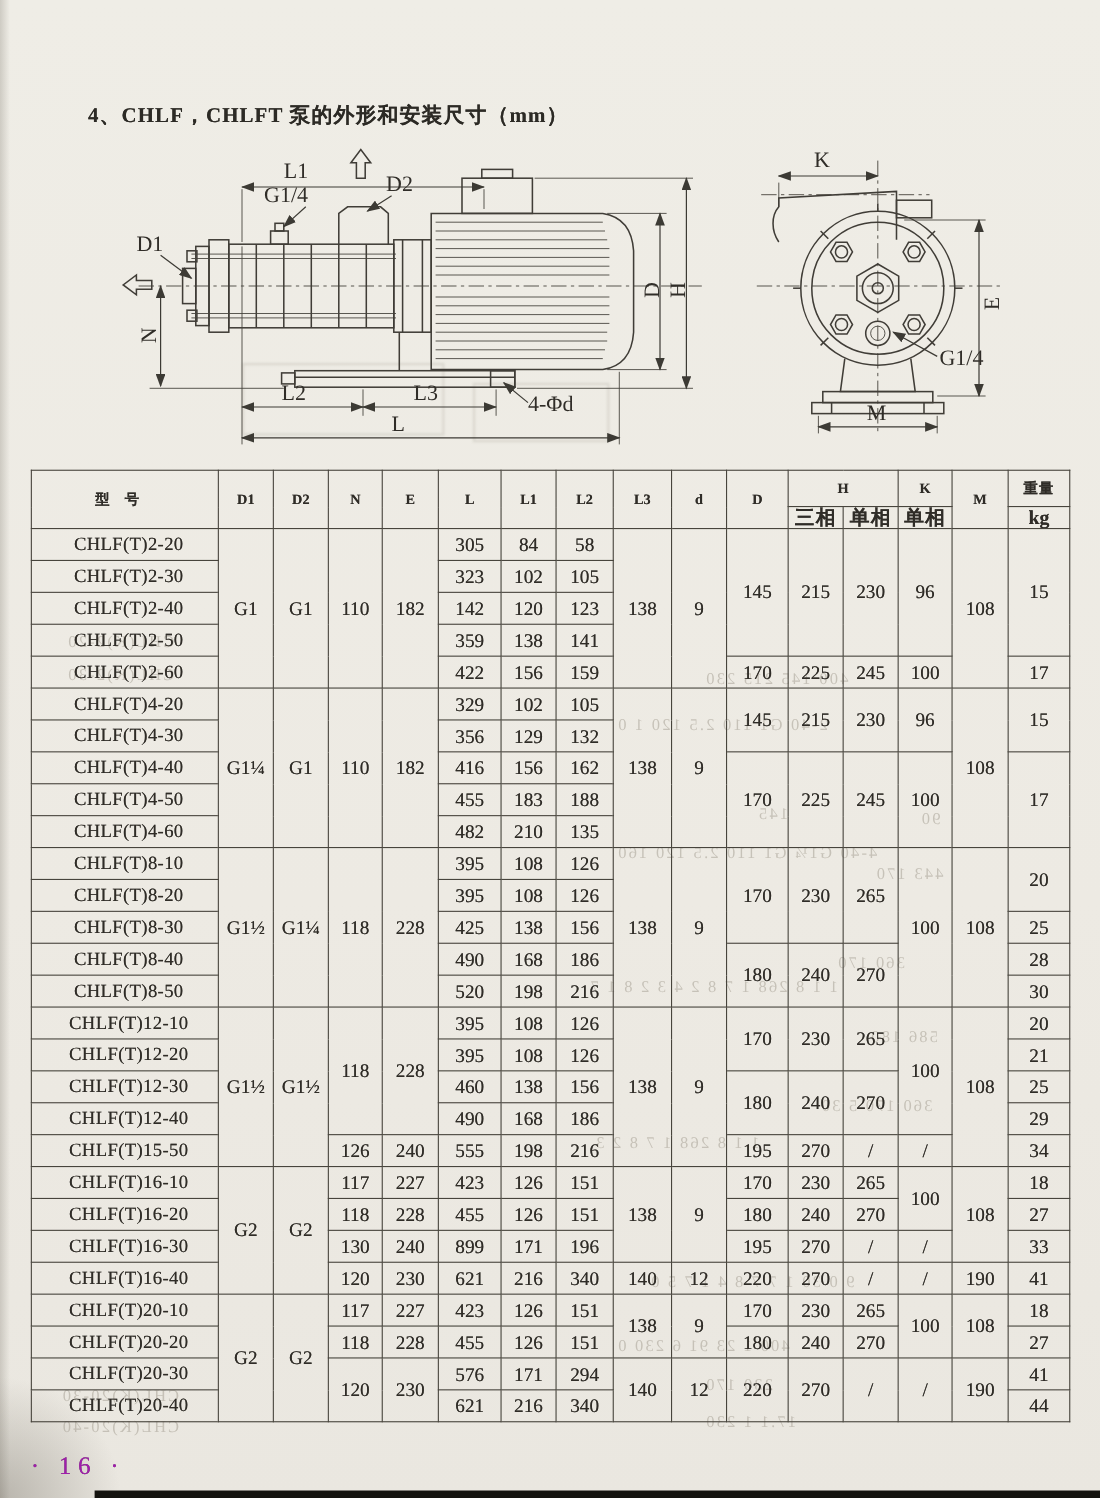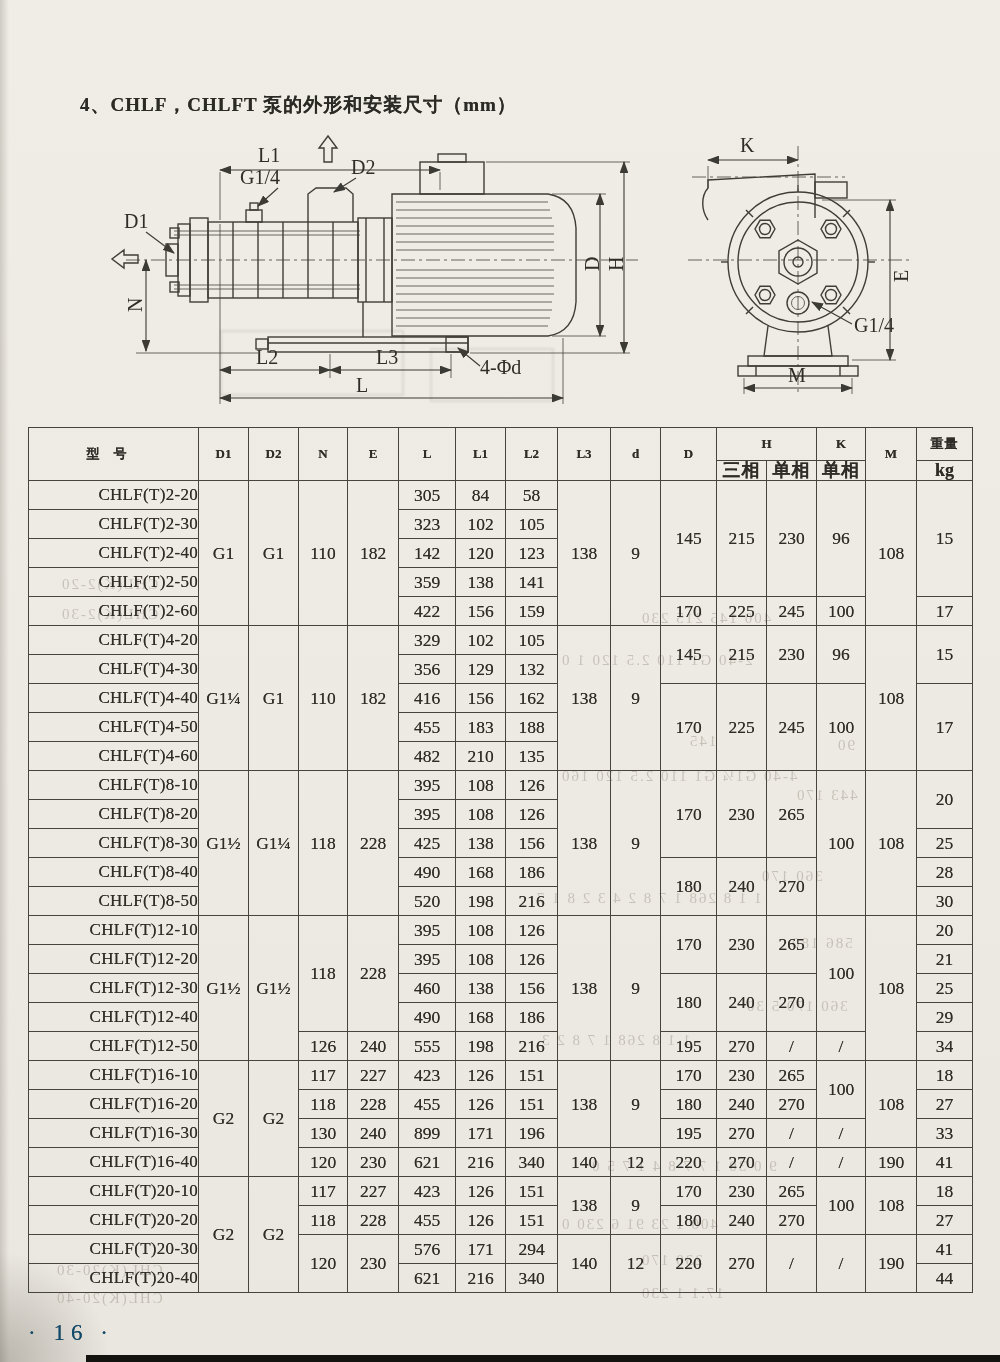--- a/index.html
+++ b/index.html
@@ -34,30 +34,30 @@
   th,td{
     border:1.6px solid #47443c;color:#2f2c27;text-align:center;
     padding:0;line-height:1.05;overflow:hidden;white-space:nowrap;
     text-shadow:0 0 .5px rgba(47,44,39,.75);
   }
   thead tr.r1 th{height:32px;font-size:13px;}
   thead tr.r2 th{height:19px;font-size:18px;text-align:center;}
   thead th.cn{font-size:14px;letter-spacing:1px;}
   thead th.model-h{font-size:19px;letter-spacing:14px;}
   tbody td{height:28px;font-size:17.5px;}
-  tbody td.model{text-align:right;padding-left:7px;font-size:17px;letter-spacing:.3px;}
+  tbody td.model{text-align:center;padding-left:7px;font-size:17px;letter-spacing:.3px;}
   
   .ghost{
     position:absolute;transform:scaleX(-1);color:#a8a296;opacity:.55;
     font-size:15px;letter-spacing:2px;white-space:nowrap;filter:blur(.4px);
     font-family:"Liberation Serif",serif;
   }
   .ghost-box{position:absolute;border:2px solid rgba(150,144,132,.22);filter:blur(1px);}
   .pageno{
-    position:absolute;left:28px;top:1320px;font-size:23px;color:#0c4a6e;
+    position:absolute;left:28px;top:1320px;font-size:23px;color:#a21caf;
     letter-spacing:6px;text-shadow:0 0 .5px rgba(47,44,39,.7);
   }
   .botbar{position:absolute;left:86px;right:0;bottom:0;height:7px;background:#14130f;}
 </style>
 </head>
 <body>
 
 <div class="page"></div>
 
 <div class="ghost-box" style="left:220px;top:330px;width:180px;height:62px;"></div>
@@ -510,21 +510,21 @@
           <td>25</td>
         </tr>
         <tr>
           <td class="model">CHLF(T)12-40</td>
           <td>490</td>
           <td>168</td>
           <td>186</td>
           <td>29</td>
         </tr>
         <tr>
-          <td class="model">CHLF(T)12-50</td>
+          <td class="model">CHLF(T)15-50</td>
           <td>126</td>
           <td>240</td>
           <td>555</td>
           <td>198</td>
           <td>216</td>
           <td>195</td>
           <td>270</td>
           <td>/</td>
           <td>/</td>
           <td>34</td>

